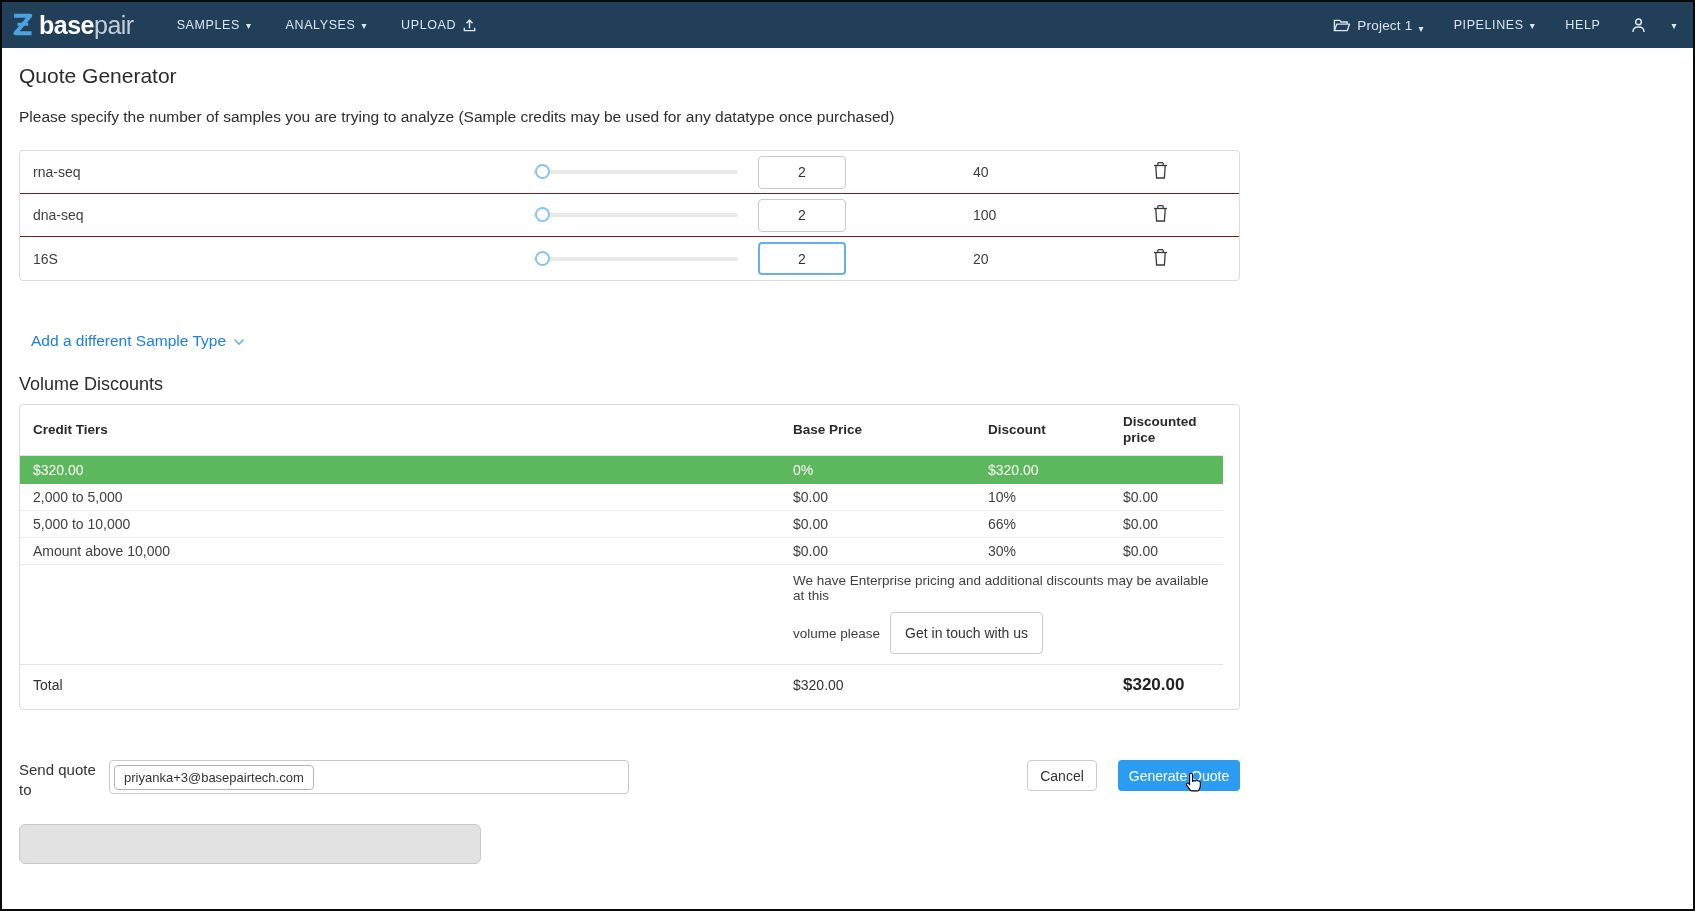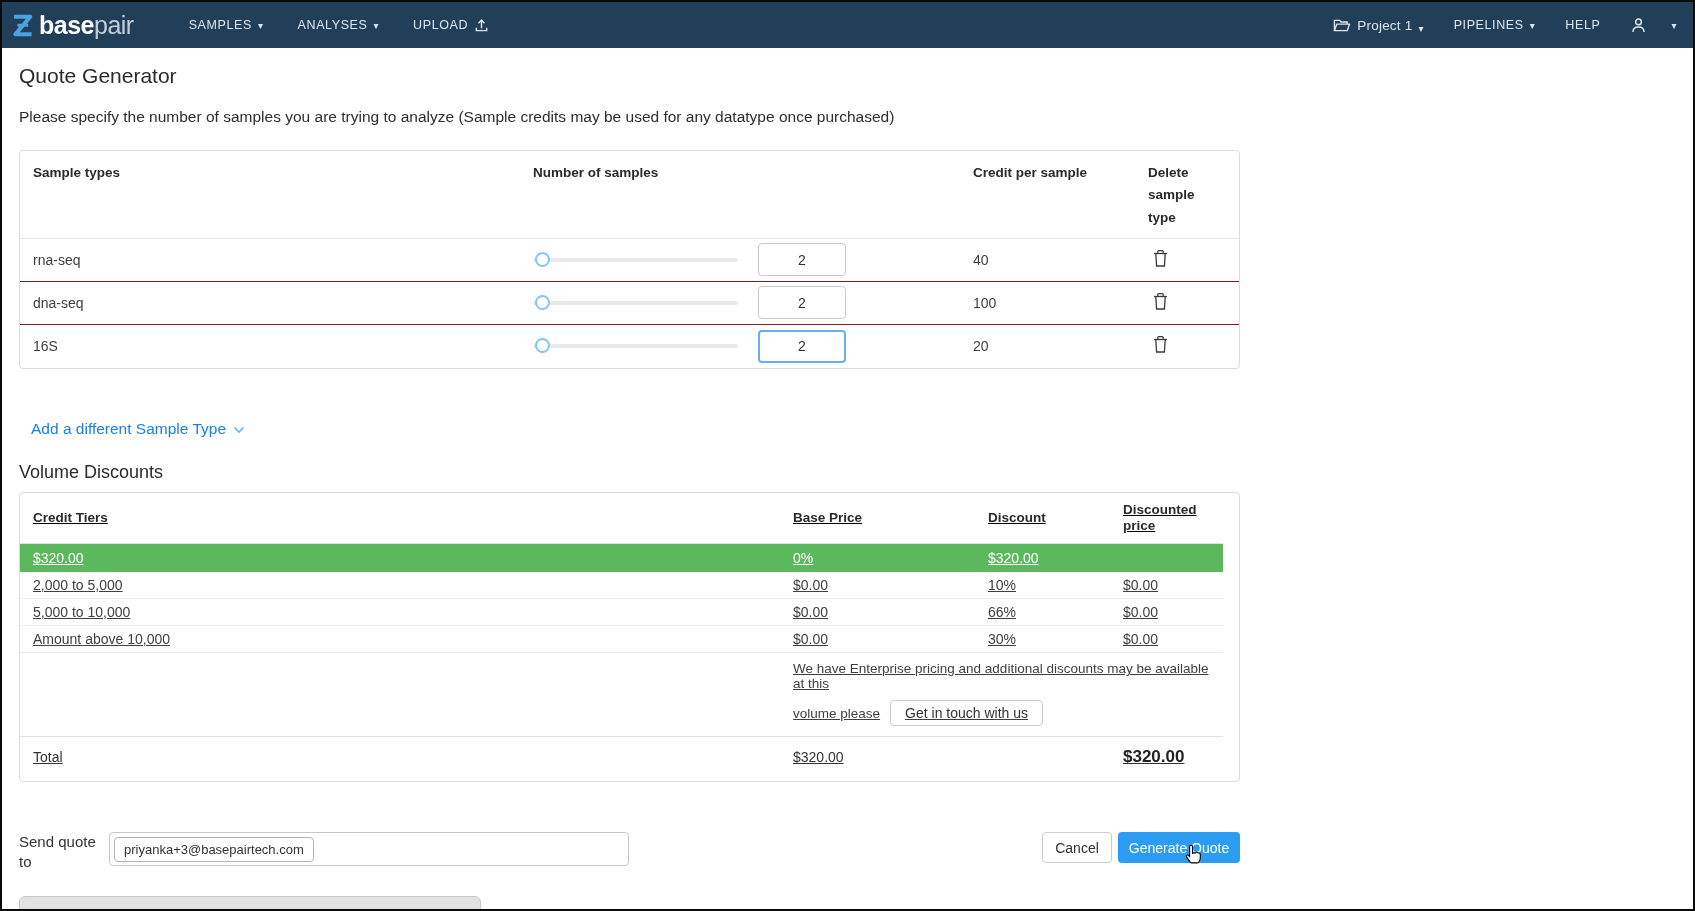--- a/index.html
+++ b/index.html
@@ -9,21 +9,21 @@
     width:1695px; height:911px; background:#fff; position:relative;
     border:2px solid #0a0a0a; display:flex; flex-direction:column; overflow:hidden;
   }
 
   
   .navbar {
     flex:none; height:46px; background:var(--color-navbar_bg,#223f5a);
     display:flex; align-items:center; justify-content:space-between; padding:0 16px 0 8px;
   }
   .nav-left, .nav-right { display:flex; align-items:center; }
-  .brand { display:flex; align-items:center; text-decoration:none; margin-right:38px; cursor:pointer; }
+  .brand { display:flex; text-decoration:none; margin-right:26px; cursor:pointer; }
   .brand svg { margin-right:2px; }
   .brand-base { color:#fff; font-weight:700; font-size:25px; letter-spacing:-0.5px; }
   .brand-pair { color:#c3ced7; font-weight:300; font-size:25px; letter-spacing:-0.5px; }
   .nav-item {
     color:#dde6ed; font-size:12.5px; letter-spacing:.6px; text-decoration:none;
     margin:0 17px; display:flex; align-items:center; gap:6px; cursor:pointer; white-space:nowrap;
   }
   .nav-right .nav-item { margin:0 0 0 30px; }
   .caret { font-size:10px; line-height:1; position:relative; top:1px; }
   .nav-icon { display:inline-flex; }
@@ -54,44 +54,44 @@
   .del-btn { background:none; border:none; padding:0 0 0 4px; cursor:pointer; display:inline-flex; }
 
   .add-link {
     display:inline-flex; align-items:flex-end; gap:7px; margin-top:51px;
     color:var(--color-link_blue,#1b7fe4); font-size:15.5px; text-decoration:none; cursor:pointer;margin-left:12px;
   }
 
   .section-title { font-size:18px; font-weight:500; color:#2b2b2b; margin:24px 0 0; }
   .discounts-card { margin-top:9px; padding-bottom:2px; }
   .discounts-inner { padding-right:16px; }
-  .d-grid { display:grid; grid-template-columns:760px 195px 135px 1fr; align-items:center;text-decoration:underline; }
+  .d-grid { display:grid; grid-template-columns:760px 195px 135px 1fr; align-items:center; }
   .d-header { padding:9px 13px; border-bottom:1px solid #e3e3e3; }
   .d-header .th { line-height:1.2; }
   .d-row { padding:5px 13px; font-size:14px; color:#3f3f3f; border-bottom:1px solid #ebebeb; min-height:26px; }
   .d-row.highlight { background:var(--color-success_green,#5cb85c); color:#fff; border-bottom:none; padding-top:6px; padding-bottom:6px; }
   .enterprise-row { padding:8px 13px 10px; border-bottom:1px solid #e3e3e3; font-size:13.5px; color:#3f3f3f; }
   .enterprise-block { grid-column:2 / 5; }
   .enterprise-line2 { display:flex; align-items:center; gap:10px; margin-top:9px; }
   .contact-btn {
-    background:#fff; border:1px solid #ccc; border-radius:4px; padding:4px 14px;
+    background:#fff; border:1px solid #ccc; border-radius:4px; padding:12px 14px;
     font-size:14px; color:#333; font-family:inherit; cursor:pointer; white-space:nowrap;
   }
   .total-row { padding:10px 13px 12px; font-size:14px; color:#333; }
   .total-big { font-size:17px; font-weight:700; color:#222; }
 
   
   .send-row { width:1221px; margin-top:50px; display:flex; align-items:flex-start; }
   .send-label { width:90px; font-size:15px; color:#333; line-height:1.3; }
   .email-input {
     width:520px; height:34px; border:1px solid #c9c9c9; border-radius:4px;
     display:flex; align-items:center; padding:0 4px; cursor:text;
   }
   .email-chip { border:1px solid #b5b5b5; border-radius:4px; padding:4px 9px; font-size:13px; color:#333; background:#fff; }
-  .actions { margin-left:auto; display:flex; gap:6px;border-radius:9px; }
+  .actions { margin-left:auto; display:flex; gap:21px;border-radius:9px; }
   .btn { height:31px; border-radius:4px; font-size:14px; font-family:inherit; cursor:pointer; }
   .btn-cancel { width:70px; background:#fff; border:1px solid #ccc; color:#333; }
   .btn-primary { width:122px; background:var(--color-primary_blue,#2b9cf2); border:none; color:#fff; position:relative; }
   .cursor-icon { position:absolute; left:64px; top:11px; pointer-events:none; }
 
   
   .alert {
     margin-top:25px; width:462px; height:40px; background:#e2e2e2; border:1px solid #c9c9c9;
     border-radius:6px; display:flex; align-items:center; gap:10px; padding:0 13px;
     font-size:13.5px; color:#555;
@@ -161,26 +161,20 @@
       </a>
     </div>
   </header>
 
   <main class="content">
     <h1 class="page-title">Quote Generator</h1>
     <p class="page-subtitle">Please specify the number of samples you are trying to analyze (Sample credits may be used for any datatype once purchased)</p>
 
     
     <section class="card samples-card">
-      <div class="s-grid s-header">
-        <div class="th">Sample types</div>
-        <div class="th">Number of samples</div>
-        <div class="th">Credit per sample</div>
-        <div class="th th-delete">Delete sample type</div>
-      </div>
 
       <div class="s-grid s-row">
         <div>rna-seq</div>
         <div class="slider-cell">
           <div class="slider">
             <div class="slider-track"></div>
             <div class="slider-thumb"></div>
           </div>
           <input class="count-input" value="2" style="">
         </div>

